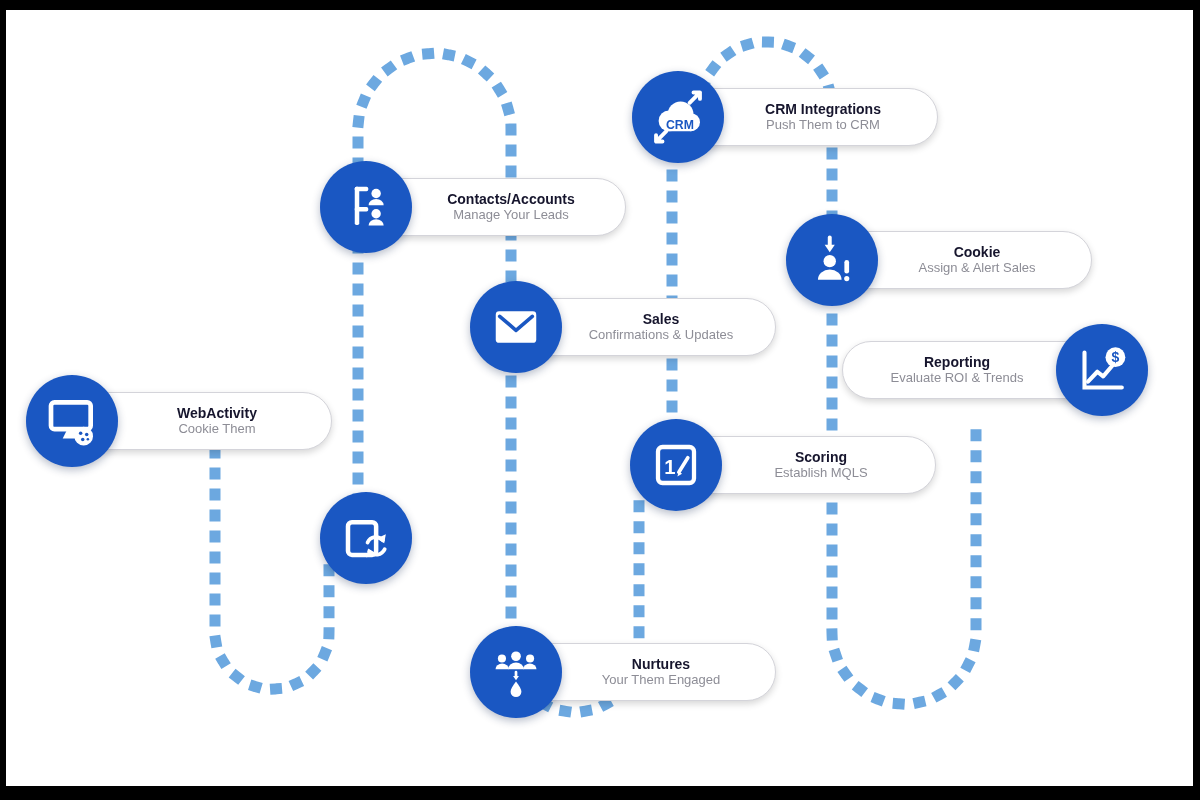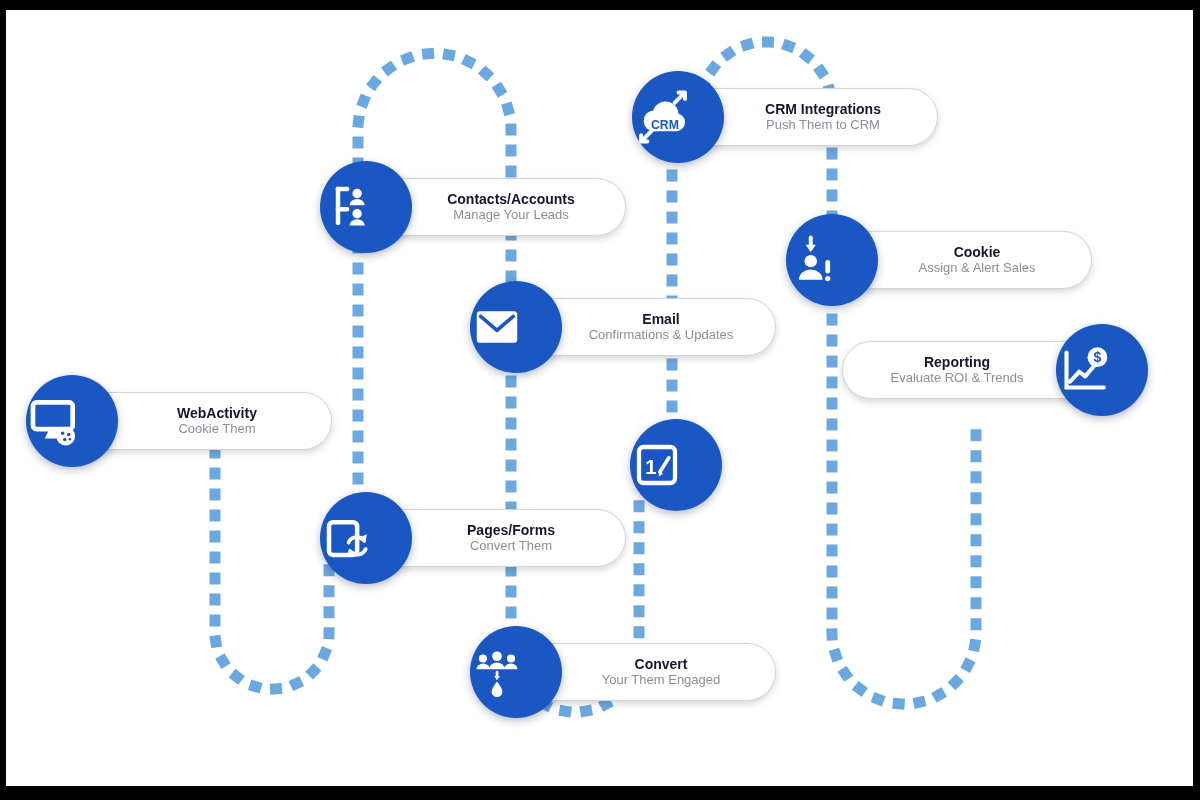--- a/index.html
+++ b/index.html
@@ -22,21 +22,21 @@
   .frame-bottom{bottom:0;left:0;width:100%;height:14px;}
   .frame-left{top:0;left:0;width:6px;height:100%;}
   .frame-right{top:0;right:0;width:7px;height:100%;}
 
   .path-layer{position:absolute;left:0;top:0;z-index:1;}
   .dotline{stroke:var(--path-blue);stroke-width:11;fill:none;stroke-dasharray:1 20;stroke-linecap:square;}
 
   .node{position:absolute;display:flex;align-items:center;z-index:2;}
   .circle{
     width:92px;height:92px;border-radius:50%;background:var(--node-blue);
-    display:flex;align-items:center;justify-content:flex-start;flex:0 0 92px;
+    display:flex;align-items:center;justify-content:center;flex:0 0 92px;
     z-index:2;box-shadow:0 3px 8px rgba(15,35,80,.30);
   }
   .pill{
     position:relative;z-index:1;width:260px;height:58px;background:var(--pill-bg);
     border:1px solid var(--pill-border);border-radius:30px;
     box-shadow:0 3px 7px rgba(0,0,0,.16);
     display:flex;flex-direction:column;align-items:center;justify-content:center;
     margin-left:-46px;padding-left:50px;padding-right:20px;box-sizing:border-box;
   }
   .node.reverse .pill{margin-left:0;margin-right:-46px;padding-left:20px;padding-right:50px;}
@@ -99,21 +99,21 @@
   </div>
 
   <div class="node" style="left:470px;top:281px">
     <div class="circle">
       <svg viewBox="0 0 48 48" width="54" height="54">
         <rect class="wf" x="6" y="10" width="36" height="28" rx="3"></rect>
         <path class="bs" d="M9.5 14.5 L24 27 L38.5 14.5" stroke-width="3.2" stroke-linecap="round" stroke-linejoin="round"></path>
       </svg>
     </div>
     <div class="pill">
-      <div class="title">Email</div>
+      <div class="title">Sales</div>
       <div class="sub">Confirmations &amp; Updates</div>
     </div>
   </div>
 
   <div class="node" style="left:632px;top:71px">
     <div class="circle">
       <svg viewBox="0 0 48 48" width="62" height="62">
         <g>
           <circle class="wf" cx="17" cy="27" r="8"></circle>
           <circle class="wf" cx="26" cy="22" r="10"></circle>
@@ -165,56 +165,56 @@
 
   <div class="node" style="left:630px;top:419px">
     <div class="circle">
       <svg viewBox="0 0 48 48" width="54" height="54">
         <rect class="ws" x="8" y="8" width="32" height="32" rx="4" stroke-width="3.8"></rect>
         <text class="wf" x="18.5" y="32" font-size="18" text-anchor="middle">1</text>
         <path class="ws" d="M26.5 30.5 L34.5 17.5" stroke-width="3.2" stroke-linecap="round"></path>
         <path class="wf" d="M25.2 34.2 l1.3-4.4 2.9 2 z"></path>
       </svg>
     </div>
+    <div class="pill">
+      <div class="title">Scoring</div>
+      <div class="sub">Establish MQLS</div>
+    </div>
   </div>
 
   <div class="node" style="left:320px;top:492px">
     <div class="circle">
       <svg viewBox="0 0 48 48" width="54" height="54">
         <rect class="ws" x="8" y="10" width="25" height="29" rx="3.5" stroke-width="4"></rect>
         <g>
           <path class="ws" d="M25.4 28 A8.2 8.2 0 0 1 39 26" stroke-width="3.4" stroke-linecap="round"></path>
           <path class="wf" d="M41.6 20.6 L40.2 28.6 L33.4 24.4 Z"></path>
           <path class="ws" d="M40.6 34 A8.2 8.2 0 0 1 27 36" stroke-width="3.4" stroke-linecap="round"></path>
           <path class="wf" d="M24.4 41.4 L25.8 33.4 L32.6 37.6 Z"></path>
         </g>
       </svg>
-    </div>
-    <div class="pill">
-      <div class="title">Pages/Forms</div>
-      <div class="sub">Convert Them</div>
     </div>
   </div>
 
   <div class="node" style="left:470px;top:626px">
     <div class="circle">
       <svg viewBox="0 0 48 48" width="54" height="54">
         <circle class="wf" cx="24" cy="10" r="4.3"></circle>
         <path class="wf" d="M17 21.5 a7 6 0 0 1 14 0 z"></path>
         <circle class="wf" cx="11.5" cy="12" r="3.6"></circle>
         <path class="wf" d="M5.8 21.5 a5.9 5.1 0 0 1 11.8 0 z"></path>
         <circle class="wf" cx="36.5" cy="12" r="3.6"></circle>
         <path class="wf" d="M30.4 21.5 a5.9 5.1 0 0 1 11.8 0 z"></path>
         <path class="ws" d="M24 24 v4" stroke-width="2.4" stroke-linecap="round"></path>
         <path class="wf" d="M21.4 27.6 L24 31.4 L26.6 27.6 z"></path>
         <path class="wf" d="M24 32.5 c-3.2 4.2 -4.8 6.8 -4.8 9 a4.8 4.8 0 0 0 9.6 0 c0 -2.2 -1.6 -4.8 -4.8 -9 z"></path>
       </svg>
     </div>
     <div class="pill">
-      <div class="title">Convert</div>
+      <div class="title">Nurtures</div>
       <div class="sub">Your Them Engaged</div>
     </div>
   </div>
 
   <div class="frame-bar frame-top"></div>
   <div class="frame-bar frame-bottom"></div>
   <div class="frame-bar frame-left"></div>
   <div class="frame-bar frame-right"></div>
 
 </div>

